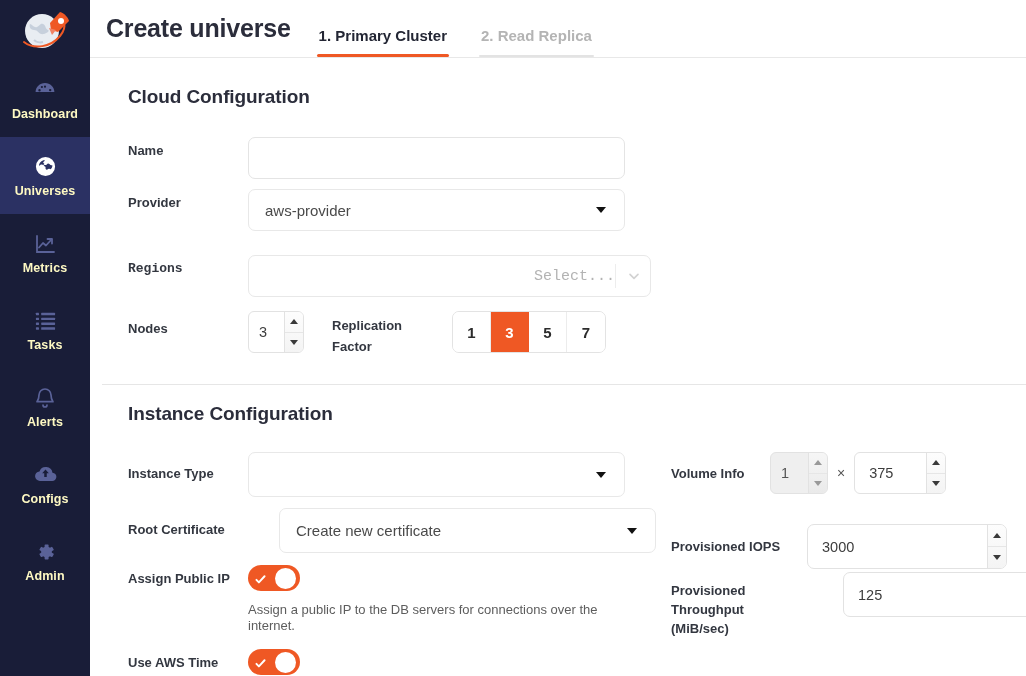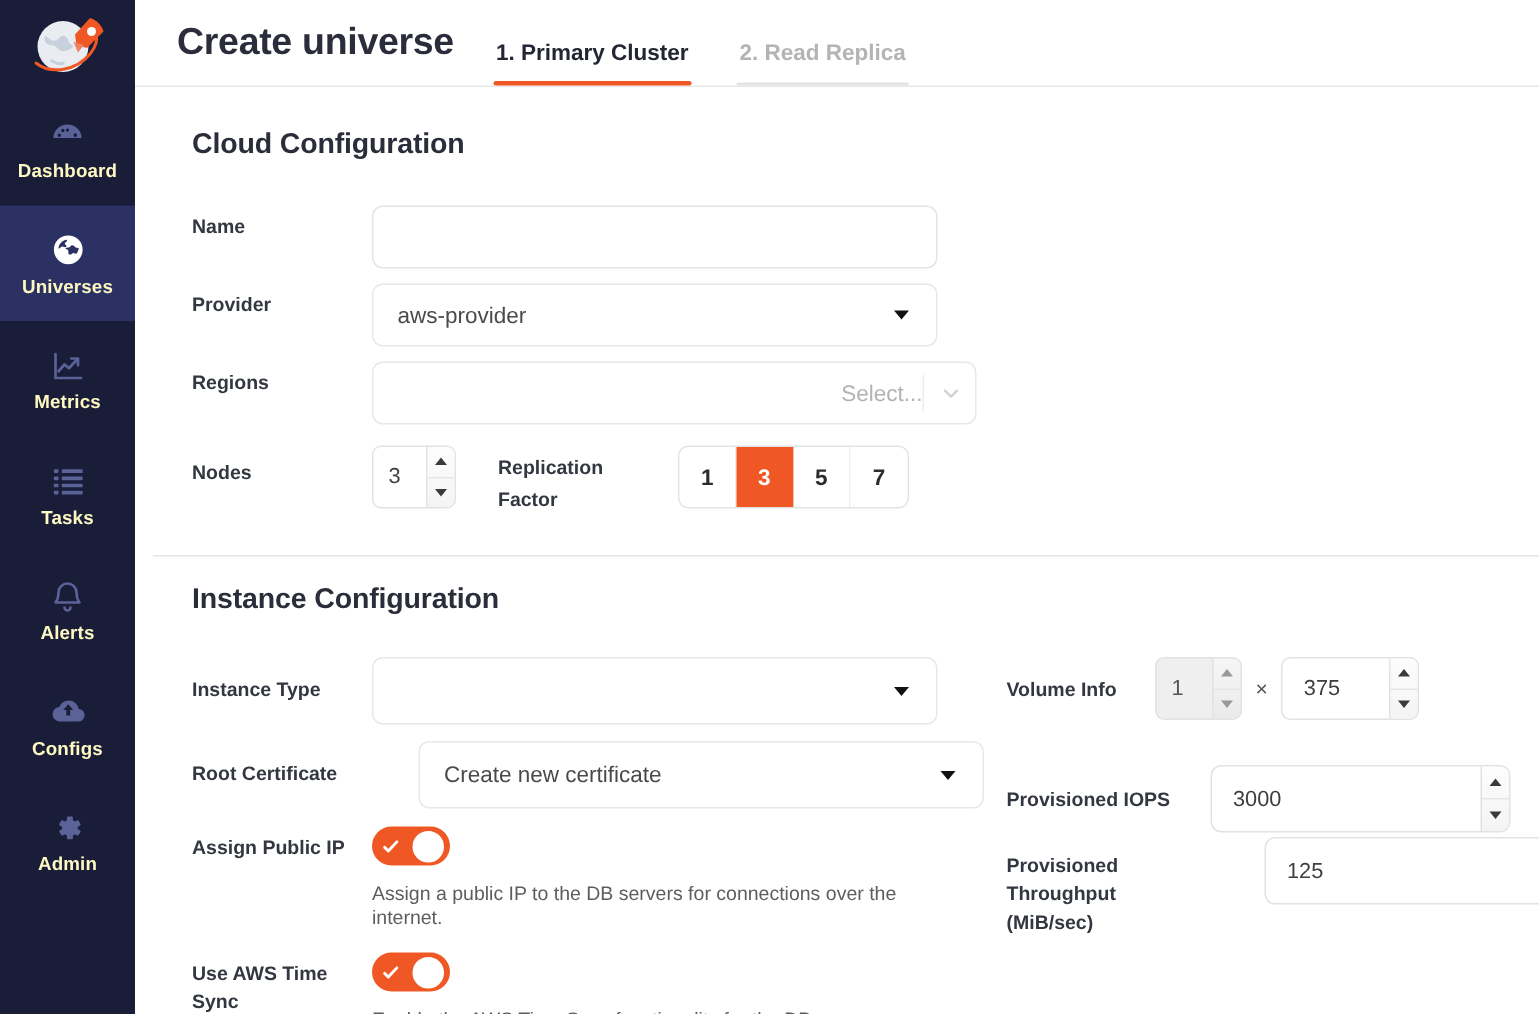--- a/index.html
+++ b/index.html
@@ -66,21 +66,21 @@
     flex-direction: column;
     overflow: hidden;
   }
 
   .topbar {
     height: 58px;
     min-height: 58px;
     border-bottom: 1px solid #e8e8e8;
     display: flex;
     align-items: flex-end;
-    padding-left: 28px;
+    padding-left: 16px;
     position: relative;
     background: #fff;
   }
   .page-title {
     font-size: 25px;
     font-weight: bold;
     color: #2B2D3B;
     line-height: 1;
     padding-bottom: 16px;
     letter-spacing: -0.2px;
@@ -398,21 +398,21 @@
         </div>
 
         <div class="frow" style="margin-top:10px;">
           <div class="flabel" style="width:120px;">Provider</div>
           <div class="selectfield" style="width:377px;">
             <span class="val">aws-provider</span>
             <span class="caret-solid"></span>
           </div>
         </div>
 
-        <div class="frow" style="margin-top:10px;">
+        <div class="frow" style="margin-top:24px;font-family:Liberation Mono, monospace;">
           <div class="flabel" style="width:120px;">Regions</div>
           <div class="selectfield" style="width:403px;padding-left:14px;padding-right:8px;text-align:right;">
             <span class="val" style="color:#b3b3b3;">Select...</span>
             <span class="vsep"></span>
             <span class="chev">
               <svg width="16" height="16" viewBox="0 0 20 20" fill="none" stroke="currentColor" stroke-width="2">
                 <path d="M5 8l5 5 5-5" stroke-linecap="round" stroke-linejoin="round"></path>
               </svg>
             </span>
           </div>

